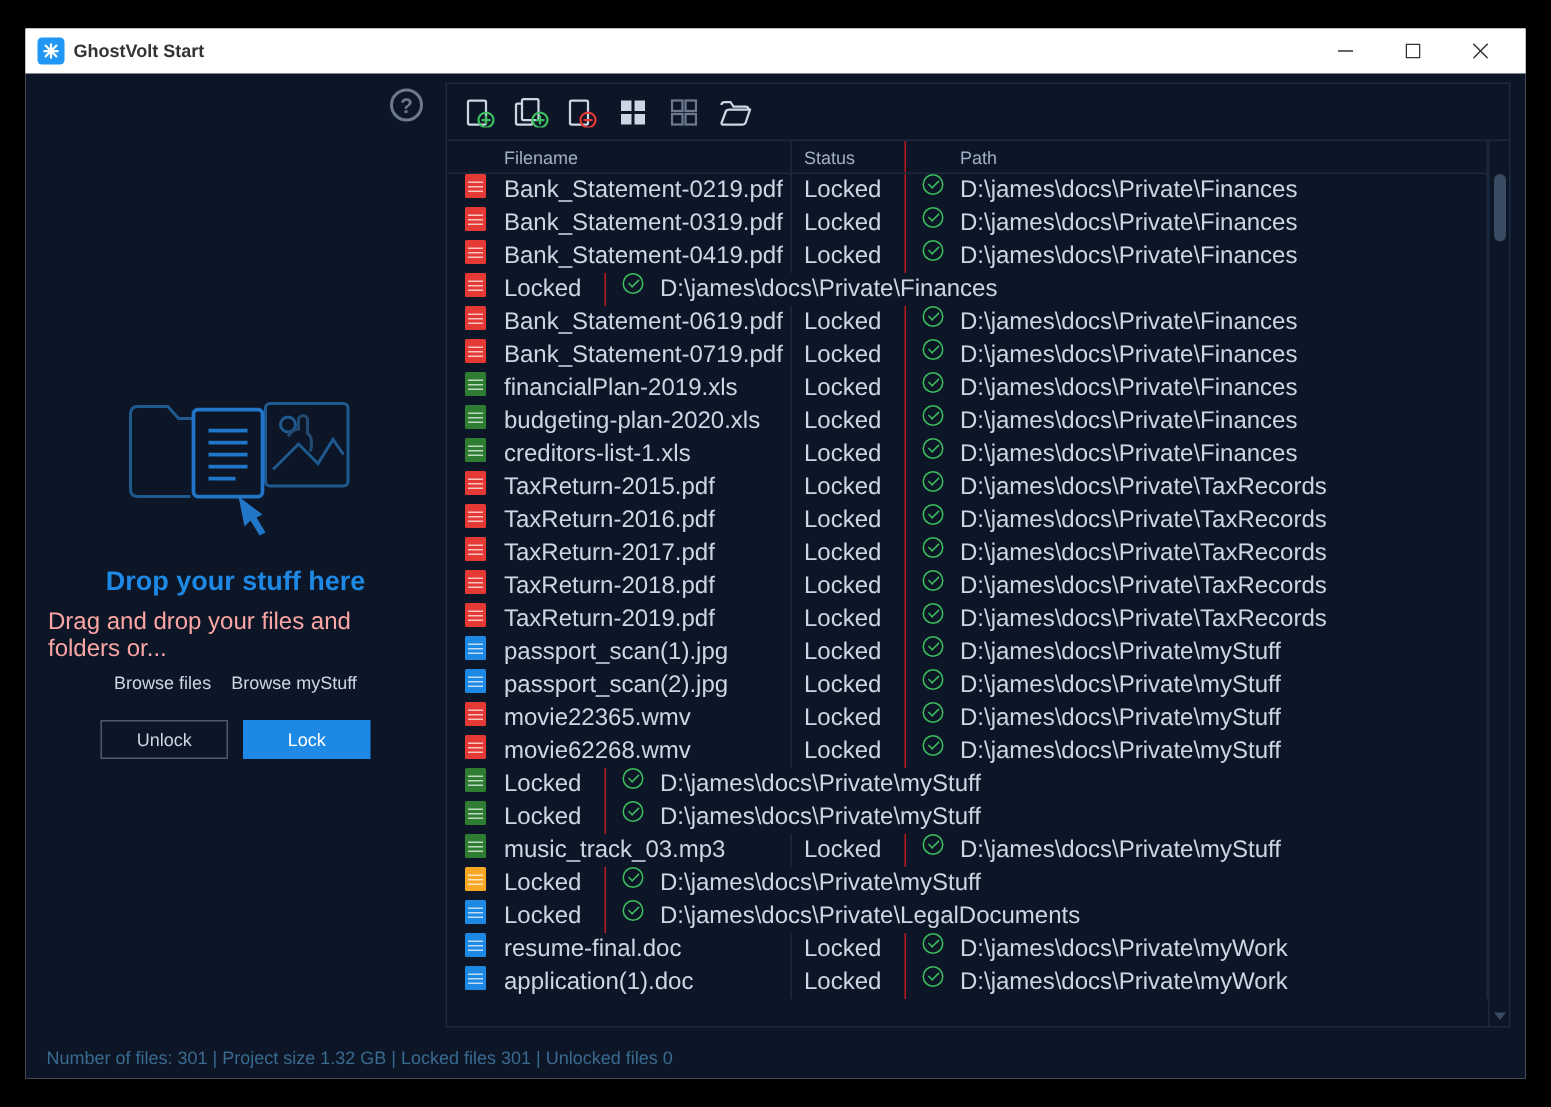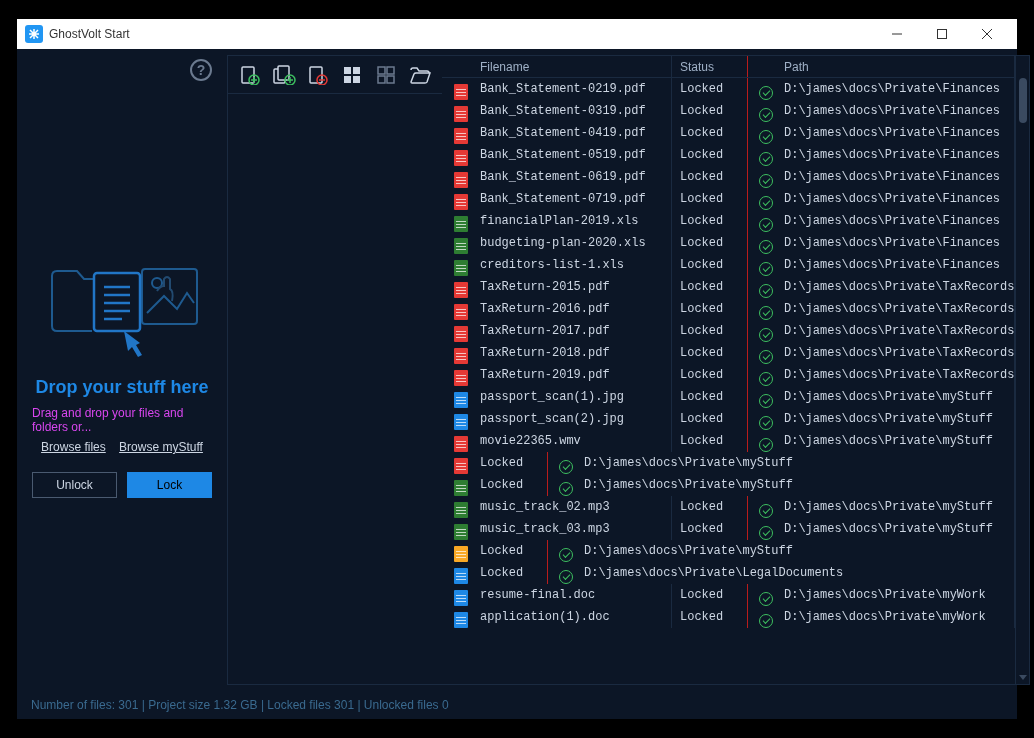--- a/index.html
+++ b/index.html
@@ -19,20 +19,21 @@
   display: flex;
   flex-direction: column;
   box-shadow: 0 0 20px rgba(0,0,0,0.5);
 }
 .titlebar {
   height: 30px;
   background: #fff;
   display: flex;
   align-items: center;
   padding: 0 8px;
+  font-weight: bold;
 }
 .titlebar .app-icon {
   width: 18px;
   height: 18px;
   background: #2196f3;
   border-radius: 3px;
   margin-right: 6px;
   display: flex;
   align-items: center;
   justify-content: center;
@@ -96,31 +97,30 @@
   width: 180px;
   height: 130px;
 }
 .drop-title {
   color: #1e88e5;
   font-size: 18px;
   font-weight: 600;
   margin-top: 16px;
 }
 .drop-sub {
-  color: #d946ef;
-  font-size: 12px;
+  color: #fca5a5;
+  font-size: 16px;
   margin-top: 8px;
 }
 .browse-row {
   margin-top: 6px;
   font-size: 12px;
 }
 .browse-link {
   color: #cdd6e3;
-  text-decoration: underline;
   cursor: pointer;
 }
 .action-row {
   display: flex;
   gap: 10px;
   margin-top: 18px;
 }
 .btn {
   width: 85px;
   height: 26px;
@@ -130,27 +130,27 @@
   font-size: 12px;
   cursor: pointer;
 }
 .btn-unlock {
   background: transparent;
   border: 1px solid #4a5a70;
   color: #cdd6e3;
 }
 .btn-lock {
   background: #1e88e5;
-  color: #000000;
+  color: #ffffff;
   border: none;
 }
 .filepanel {
   flex: 1;
   display: flex;
-  flex-direction: row;
+  flex-direction: column;
   border: 1px solid #1a2a40;
   margin: 6px 10px 6px 0;
   min-height: 0;
 }
 .toolbar {
   height: 38px;
   display: flex;
   align-items: center;
   gap: 10px;
   padding: 0 10px;
@@ -186,23 +186,22 @@
 .thead .col, .row .col { padding-left: 8px; }
 .col-icon { width: 30px; flex: none; }
 .col-filename { width: 200px; flex: none; border-right: 1px solid #1a2a40; height: 100%; display:flex; align-items:center; }
 .col-status { width: 76px; flex: none; border-right: 1px solid #b91c1c; height:100%; display:flex; align-items:center; }
 .col-check { width: 28px; flex: none; display:flex; justify-content:center; }
 .col-path { flex: 1; border-right: 1px solid #1a2a40; height:100%; display:flex; align-items:center; }
 .tbody { }
 .row {
   display: flex;
   height: 22px;
-  align-items: flex-end;
-  font-size: 12px;
-  font-family: Liberation Mono, monospace;
+  align-items: flex-start;
+  font-size: 16px;
 }
 .file-icon {
   width: 14px;
   height: 16px;
   border-radius: 1px;
   position: relative;
 }
 .file-icon::after {
   content: "";
   position: absolute;
@@ -424,21 +423,20 @@
                   <div class="col col-status">Locked</div>
                   <div class="col col-check">
                     <div class="check"></div>
                   </div>
                   <div class="col col-path">D:\james\docs\Private\Finances</div>
                 </div>
                 <div class="row">
                   <div class="col col-icon" style="display: flex; justify-content: center;">
                     <div class="file-icon" style="background: rgb(229, 57, 53);"></div>
                   </div>
-                  <div class="col col-filename">Bank_Statement-0519.pdf</div>
                   <div class="col col-status">Locked</div>
                   <div class="col col-check">
                     <div class="check"></div>
                   </div>
                   <div class="col col-path">D:\james\docs\Private\Finances</div>
                 </div>
                 <div class="row">
                   <div class="col col-icon" style="display: flex; justify-content: center;">
                     <div class="file-icon" style="background: rgb(229, 57, 53);"></div>
                   </div>
@@ -578,41 +576,41 @@
                   <div class="col col-status">Locked</div>
                   <div class="col col-check">
                     <div class="check"></div>
                   </div>
                   <div class="col col-path">D:\james\docs\Private\myStuff</div>
                 </div>
                 <div class="row">
                   <div class="col col-icon" style="display: flex; justify-content: center;">
                     <div class="file-icon" style="background: rgb(229, 57, 53);"></div>
                   </div>
+                  <div class="col col-filename">movie62268.wmv</div>
                   <div class="col col-status">Locked</div>
                   <div class="col col-check">
                     <div class="check"></div>
                   </div>
                   <div class="col col-path">D:\james\docs\Private\myStuff</div>
                 </div>
                 <div class="row">
                   <div class="col col-icon" style="display: flex; justify-content: center;">
                     <div class="file-icon" style="background: rgb(46, 125, 50);"></div>
                   </div>
                   <div class="col col-status">Locked</div>
                   <div class="col col-check">
                     <div class="check"></div>
                   </div>
                   <div class="col col-path">D:\james\docs\Private\myStuff</div>
                 </div>
                 <div class="row">
                   <div class="col col-icon" style="display: flex; justify-content: center;">
                     <div class="file-icon" style="background: rgb(46, 125, 50);"></div>
                   </div>
-                  <div class="col col-filename">music_track_02.mp3</div>
                   <div class="col col-status">Locked</div>
                   <div class="col col-check">
                     <div class="check"></div>
                   </div>
                   <div class="col col-path">D:\james\docs\Private\myStuff</div>
                 </div>
                 <div class="row">
                   <div class="col col-icon" style="display: flex; justify-content: center;">
                     <div class="file-icon" style="background: rgb(46, 125, 50);"></div>
                   </div>

